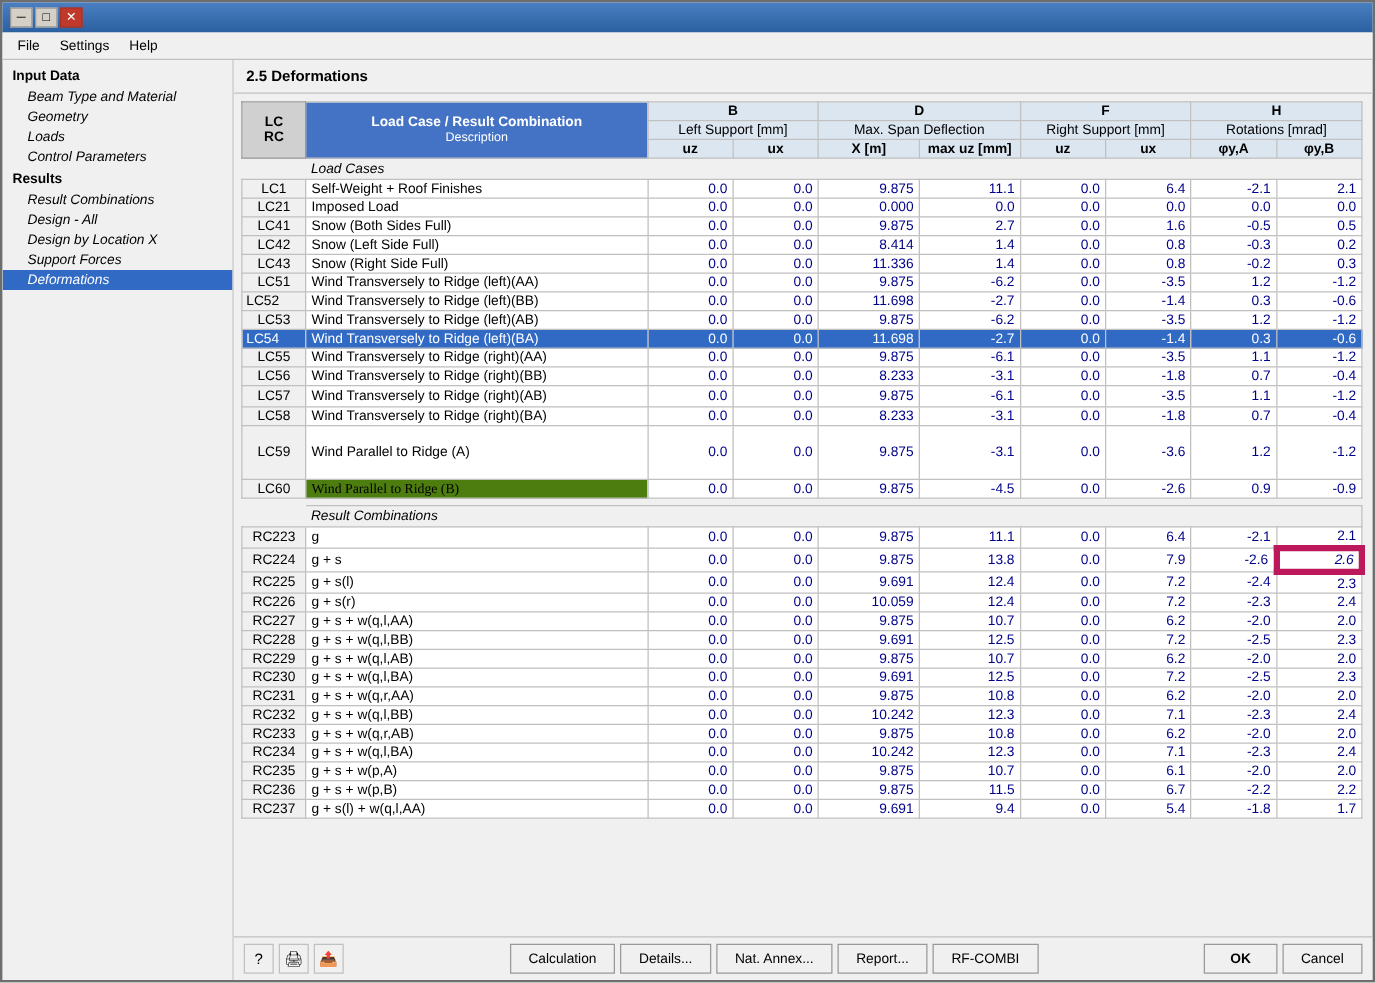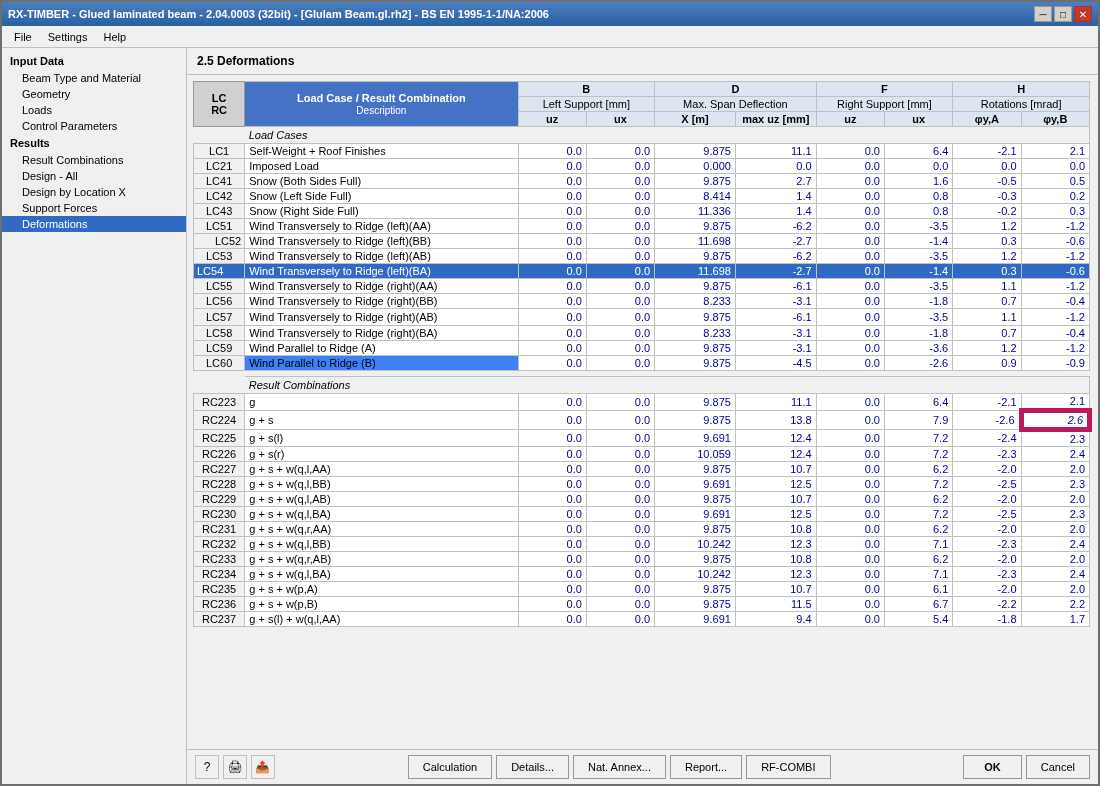--- a/index.html
+++ b/index.html
@@ -13,21 +13,21 @@
     .title-btn { width: 18px; height: 16px; border: 1px solid #999; background: #d4d0c8; cursor: pointer; font-size: 10px; display: flex; align-items: center; justify-content: center; color: #000; }
     .title-btn.close { background: #c0392b; color: white; border-color: #a93226; }
 
     .menu-bar { background: #f0f0f0; border-bottom: 1px solid #c0c0c0; display: flex; align-items: center; height: 22px; padding: 0 4px; }
     .menu-item { padding: 2px 8px; cursor: pointer; font-size: 11px; }
 
     .main-area { display: flex; flex: 1; overflow: hidden; }
 
     .sidebar { width: 185px; min-width: 185px; background: #f0f0f0; border-right: 1px solid #c0c0c0; padding: 4px 0; overflow-y: auto; }
     .sidebar-group-label { font-weight: bold; padding: 3px 8px; font-size: 11px; color: #000; }
-    .sidebar-item { padding: 2px 8px 2px 20px; cursor: pointer; font-size: 11px; color: #000; }
+    .sidebar-item { padding: 2px 8px 2px 20px; cursor: pointer; font-size: 11px; color: #000; font-style: italic; }
     .sidebar-item.active { background: #316ac5; color: white; }
 
     .content-area { flex: 1; display: flex; flex-direction: column; overflow: hidden; background: #f0f0f0; }
     .content-header { padding: 6px 10px; font-size: 12px; font-weight: bold; color: #000; border-bottom: 1px solid #c0c0c0; background: #f0f0f0; }
 
     .table-container { flex: 1; overflow: auto; padding: 6px; }
 
     table { border-collapse: collapse; font-size: 11px; width: 100%; }
 
     th, td { border: 1px solid #c0c0c0; padding: 1px 3px; }
@@ -41,21 +41,20 @@
     .btn { padding: 3px 14px; border: 1px solid #999; background: #f0f0f0; cursor: pointer; font-size: 11px; height: 24px; }
     .btn-ok { padding: 3px 20px; border: 1px solid #999; background: #f0f0f0; cursor: pointer; font-size: 11px; height: 24px; font-weight: bold; }
     .btn-cancel { padding: 3px 14px; border: 1px solid #999; background: #f0f0f0; cursor: pointer; font-size: 11px; height: 24px; }
   </style>
 </head>
 <body>
 
 <div class="window">
 
   <div class="title-bar">
-    <span class="title-bar-text">RX-TIMBER - Glued laminated beam - 2.04.0003 (32bit) - [Glulam Beam.gl.rh2] - BS EN 1995-1-1/NA:2006</span>
     <div class="title-bar-controls">
       <div class="title-btn">─</div>
       <div class="title-btn">□</div>
       <div class="title-btn close">✕</div>
     </div>
   </div>
 
   <div class="menu-bar">
     <div class="menu-item">File</div>
     <div class="menu-item">Settings</div>
@@ -196,21 +195,21 @@
     <td style="border:1px solid #c0c0c0;background:#fff;color:#00008b;text-align:right;padding:1px 4px;">0.0</td>
     <td style="border:1px solid #c0c0c0;background:#fff;color:#00008b;text-align:right;padding:1px 4px;">0.0</td>
     <td style="border:1px solid #c0c0c0;background:#fff;color:#00008b;text-align:right;padding:1px 4px;">9.875</td>
     <td style="border:1px solid #c0c0c0;background:#fff;color:#00008b;text-align:right;padding:1px 4px;">-6.2</td>
     <td style="border:1px solid #c0c0c0;background:#fff;color:#00008b;text-align:right;padding:1px 4px;">0.0</td>
     <td style="border:1px solid #c0c0c0;background:#fff;color:#00008b;text-align:right;padding:1px 4px;">-3.5</td>
     <td style="border:1px solid #c0c0c0;background:#fff;color:#00008b;text-align:right;padding:1px 4px;">1.2</td>
     <td style="border:1px solid #c0c0c0;background:#fff;color:#00008b;text-align:right;padding:1px 4px;">-1.2</td>
   </tr>
               <tr>
-    <td style="border:1px solid #c0c0c0;background:#f0f0f0;color:#000;text-align:right;padding:1px 3px;">LC52</td>
+    <td style="border:1px solid #c0c0c0;background:#f0f0f0;color:#000;text-align:left;padding:1px 3px;">LC52</td>
     <td style="border:1px solid #c0c0c0;background:#fff;color:#000;text-align:left;padding:1px 4px;">Wind Transversely to Ridge (left)(BB)</td>
     <td style="border:1px solid #c0c0c0;background:#fff;color:#00008b;text-align:right;padding:1px 4px;">0.0</td>
     <td style="border:1px solid #c0c0c0;background:#fff;color:#00008b;text-align:right;padding:1px 4px;">0.0</td>
     <td style="border:1px solid #c0c0c0;background:#fff;color:#00008b;text-align:right;padding:1px 4px;">11.698</td>
     <td style="border:1px solid #c0c0c0;background:#fff;color:#00008b;text-align:right;padding:1px 4px;">-2.7</td>
     <td style="border:1px solid #c0c0c0;background:#fff;color:#00008b;text-align:right;padding:1px 4px;">0.0</td>
     <td style="border:1px solid #c0c0c0;background:#fff;color:#00008b;text-align:right;padding:1px 4px;">-1.4</td>
     <td style="border:1px solid #c0c0c0;background:#fff;color:#00008b;text-align:right;padding:1px 4px;">0.3</td>
     <td style="border:1px solid #c0c0c0;background:#fff;color:#00008b;text-align:right;padding:1px 4px;">-0.6</td>
   </tr>
@@ -280,34 +279,34 @@
     <td style="border:1px solid #c0c0c0;background:#fff;color:#00008b;text-align:right;padding:1px 4px;">0.0</td>
     <td style="border:1px solid #c0c0c0;background:#fff;color:#00008b;text-align:right;padding:1px 4px;">0.0</td>
     <td style="border:1px solid #c0c0c0;background:#fff;color:#00008b;text-align:right;padding:1px 4px;">8.233</td>
     <td style="border:1px solid #c0c0c0;background:#fff;color:#00008b;text-align:right;padding:1px 4px;">-3.1</td>
     <td style="border:1px solid #c0c0c0;background:#fff;color:#00008b;text-align:right;padding:1px 4px;">0.0</td>
     <td style="border:1px solid #c0c0c0;background:#fff;color:#00008b;text-align:right;padding:1px 4px;">-1.8</td>
     <td style="border:1px solid #c0c0c0;background:#fff;color:#00008b;text-align:right;padding:1px 4px;">0.7</td>
     <td style="border:1px solid #c0c0c0;background:#fff;color:#00008b;text-align:right;padding:1px 4px;">-0.4</td>
   </tr>
               <tr>
-    <td style="border:1px solid #c0c0c0;background:#f0f0f0;color:#000;text-align:center;padding:1px 3px;">LC59</td>
+    <td style="border:1px solid #c0c0c0;background:#f0f0f0;color:#000;text-align:center;padding:15px 3px;">LC59</td>
     <td style="border:1px solid #c0c0c0;background:#fff;color:#000;text-align:left;padding:1px 4px;">Wind Parallel to Ridge (A)</td>
     <td style="border:1px solid #c0c0c0;background:#fff;color:#00008b;text-align:right;padding:1px 4px;">0.0</td>
     <td style="border:1px solid #c0c0c0;background:#fff;color:#00008b;text-align:right;padding:1px 4px;">0.0</td>
     <td style="border:1px solid #c0c0c0;background:#fff;color:#00008b;text-align:right;padding:1px 4px;">9.875</td>
     <td style="border:1px solid #c0c0c0;background:#fff;color:#00008b;text-align:right;padding:1px 4px;">-3.1</td>
     <td style="border:1px solid #c0c0c0;background:#fff;color:#00008b;text-align:right;padding:1px 4px;">0.0</td>
     <td style="border:1px solid #c0c0c0;background:#fff;color:#00008b;text-align:right;padding:1px 4px;">-3.6</td>
     <td style="border:1px solid #c0c0c0;background:#fff;color:#00008b;text-align:right;padding:1px 4px;">1.2</td>
     <td style="border:1px solid #c0c0c0;background:#fff;color:#00008b;text-align:right;padding:1px 4px;">-1.2</td>
   </tr>
               <tr>
     <td style="border:1px solid #c0c0c0;background:#f0f0f0;color:#000;text-align:center;padding:1px 3px;">LC60</td>
-    <td style="border:1px solid #c0c0c0;background:#3b82f6;color:#000;text-align:left;padding:1px 4px;">Wind Parallel to Ridge (B)</td>
+    <td style="border:1px solid #c0c0c0;background:#4d7c0f;color:#000;text-align:left;padding:1px 4px;font-family:Liberation Serif, serif;">Wind Parallel to Ridge (B)</td>
     <td style="border:1px solid #c0c0c0;background:#fff;color:#00008b;text-align:right;padding:1px 4px;">0.0</td>
     <td style="border:1px solid #c0c0c0;background:#fff;color:#00008b;text-align:right;padding:1px 4px;">0.0</td>
     <td style="border:1px solid #c0c0c0;background:#fff;color:#00008b;text-align:right;padding:1px 4px;">9.875</td>
     <td style="border:1px solid #c0c0c0;background:#fff;color:#00008b;text-align:right;padding:1px 4px;">-4.5</td>
     <td style="border:1px solid #c0c0c0;background:#fff;color:#00008b;text-align:right;padding:1px 4px;">0.0</td>
     <td style="border:1px solid #c0c0c0;background:#fff;color:#00008b;text-align:right;padding:1px 4px;">-2.6</td>
     <td style="border:1px solid #c0c0c0;background:#fff;color:#00008b;text-align:right;padding:1px 4px;">0.9</td>
     <td style="border:1px solid #c0c0c0;background:#fff;color:#00008b;text-align:right;padding:1px 4px;">-0.9</td>
   </tr>
               <tr>

